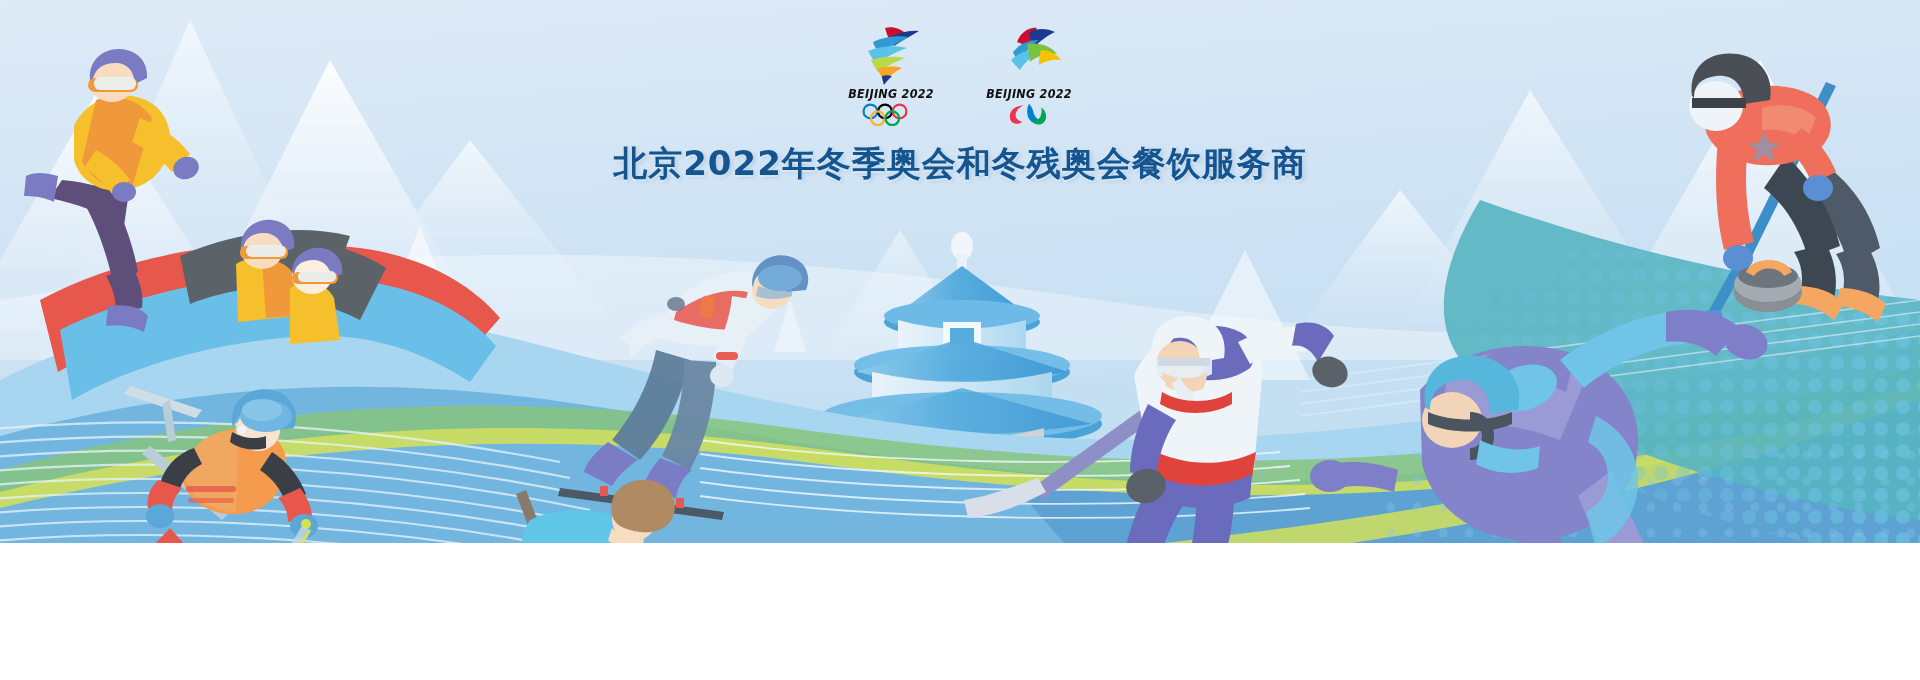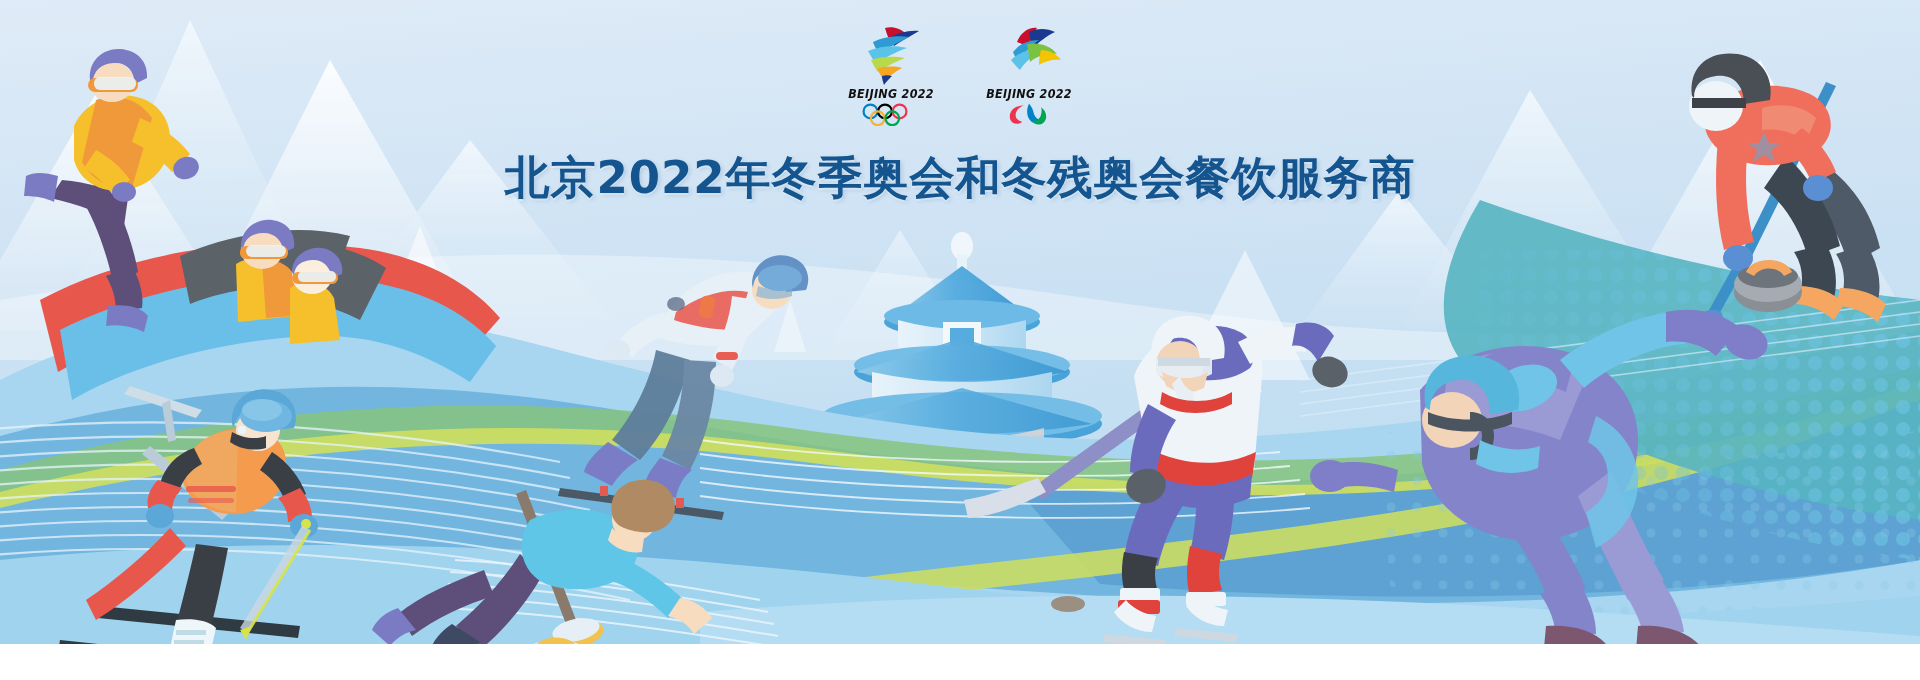--- a/index.html
+++ b/index.html
@@ -1,39 +1,39 @@
 <!DOCTYPE html>
 <html><head>
 <meta charset="utf-8">
 <style>
   html,body{margin:0;padding:0;background:#fff;}
   body{font-family:"Liberation Sans","DejaVu Sans",sans-serif;}
   #banner{
-    position:relative;width:1920px;height:644px;overflow:hidden;
+    position:relative;width:1920px;height:543px;overflow:hidden;
     background:linear-gradient(170deg,#dbe9f6 0%,#cfe2f3 28%,#bfdcf0 55%,#a9d3ee 80%,#9fd0ec 100%);
   }
   #banner *{box-sizing:border-box;}
   .layer{position:absolute;left:0;top:0;width:1920px;height:680px;pointer-events:none;}
 
   
   #header{position:absolute;left:0;top:0;width:1920px;height:200px;z-index:60;}
   #emblems{position:absolute;left:0;top:24px;width:1920px;display:flex;justify-content:center;gap:40px;}
   .emblem{width:98px;display:flex;flex-direction:column;align-items:center;}
   .emblem-mark{width:84px;height:62px;}
   .emblem-word{
     font-family:"DejaVu Sans",sans-serif;font-style:italic;font-weight:bold;
     font-size:11.5px;letter-spacing:.3px;color:#12100f;margin-top:1px;white-space:nowrap;
     transform:scaleX(.97);
   }
   .emblem-sub{height:22px;margin-top:2px;display:flex;align-items:center;justify-content:center;}
 
   #main-title{
     position:absolute;left:0;top:118px;width:1920px;text-align:center;
     font-family:"DejaVu Sans","Liberation Sans",sans-serif;
-    font-weight:bold;font-size:45px;letter-spacing:1px;color:#15558f;
+    font-weight:bold;font-size:34px;letter-spacing:1px;color:#15558f;
     text-shadow:0 2px 0 rgba(255,255,255,.35), 2px 2px 4px rgba(21,85,143,.18);
     white-space:nowrap;
   }
 
   
   svg.layer{display:block;}
 </style>
 </head>
 <body>
 

